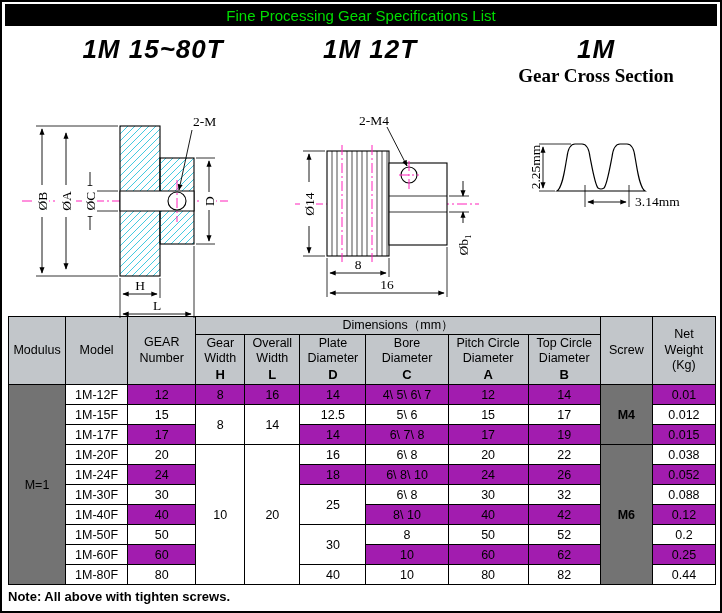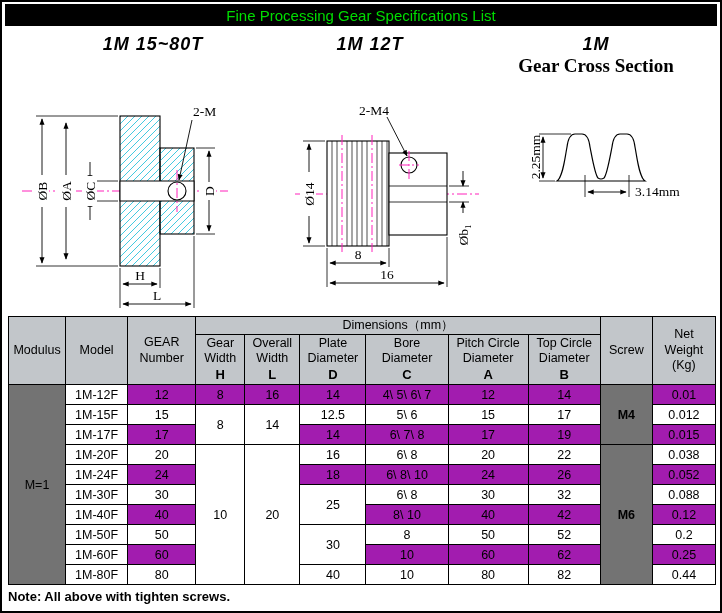--- a/index.html
+++ b/index.html
@@ -14,21 +14,21 @@
   }
   .title-main { color:#00dd00; }
   .title-suffix { color:#ff1a1a; margin-left:5px; }
 
   .drawings { height:290px; display:flex; }
   .dcol { position:relative; }
   .dcol-1 { width:262px; }
   .dcol-2 { width:212px; }
   .dcol-3 { width:240px; }
   .d-title {
-    text-align:center; font-weight:bold; font-style:italic; font-size:18px;
+    text-align:center; font-weight:bold; font-style:italic; font-size:26px;
     margin-top:8px; letter-spacing:1px;
   }
   .dcol-1 .d-title { padding-left:40px; }
   .d-title-serif {
     text-align:center; font-weight:bold; font-size:19px;
     font-family:"Liberation Serif", serif;
   }
   svg.dwg { display:block; }
   .dwg text { font-family:"Liberation Serif", serif; font-size:13.5px; fill:#000; }
   .cl   { stroke:#ff22bb; stroke-width:1; stroke-dasharray:10 3 2 3; fill:none; }

